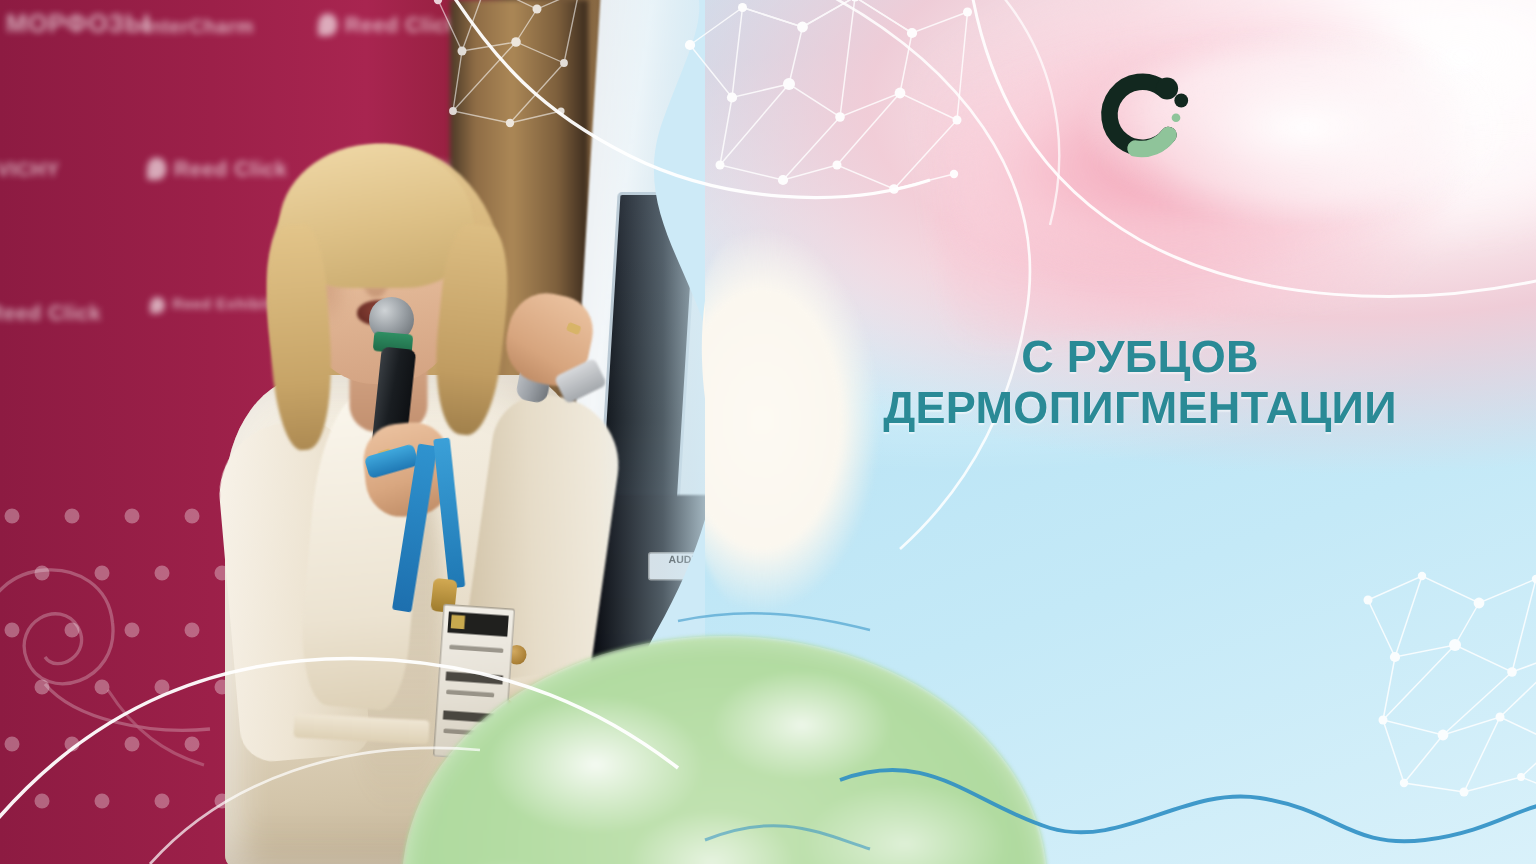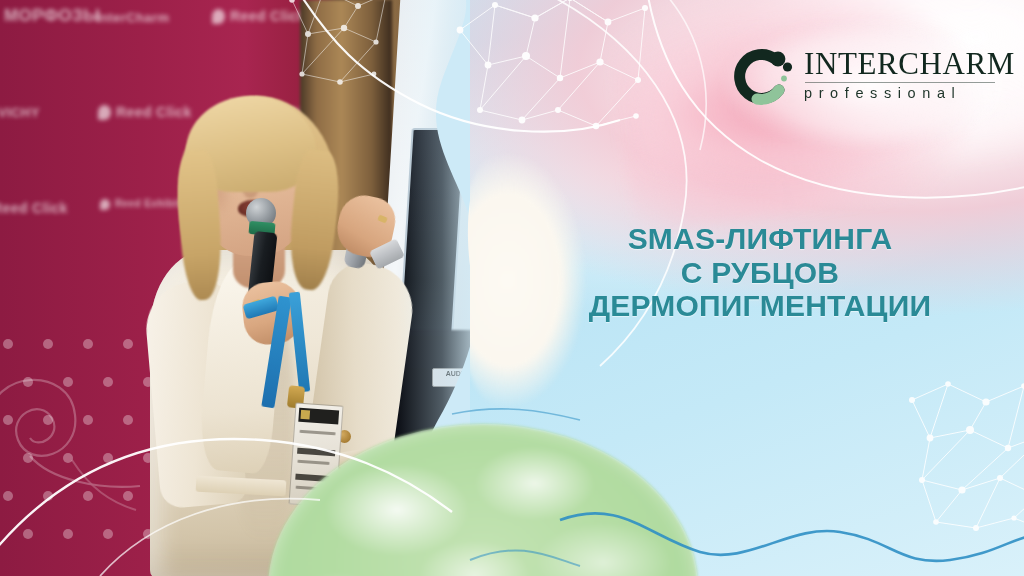--- a/index.html
+++ b/index.html
@@ -792,36 +792,30 @@
 
     <path d="M 648 -4 C 660 60, 690 120, 760 160 C 836 202, 940 206, 1030 186" fill="none" stroke="#ffffff" stroke-width="2" opacity="0.9"></path>
 
     <path d="M 560 520 C 620 498, 648 536, 700 552 C 748 566, 790 524, 840 532 C 892 540, 900 566, 950 560 C 990 555, 1010 540, 1030 536" fill="none" stroke="#2f8fc4" stroke-width="2.6" opacity="0.9"></path>
     <path d="M 470 560 C 520 540, 548 556, 580 566" fill="none" stroke="#2f8fc4" stroke-width="2" opacity="0.55"></path>
 
     <path d="M 452 414 C 500 404, 540 410, 580 420" fill="none" stroke="#2f8fc4" stroke-width="1.6" opacity="0.55"></path>
   </svg>
 
   <div class="title-block">
-    <span class="ln">SMAS-ЛИФТИНГА</span>
     <span class="ln">С РУБЦОВ</span>
     <span class="ln">ДЕРМОПИГМЕНТАЦИИ</span>
   </div>
 
   <div class="logo">
     <svg class="logo-mark" viewBox="0 0 72 66">
 
       <path d="M 49 13 A 22 22 0 1 0 53 44" fill="none" stroke="#12281f" stroke-width="11" stroke-linecap="round"></path>
 
       <path d="M 31 53 A 22 22 0 0 0 53 44" fill="none" stroke="#8fc49a" stroke-width="11" stroke-linecap="round"></path>
 
       <circle cx="52" cy="13" r="7.4" fill="#12281f"></circle>
       <circle cx="61.5" cy="21" r="4.6" fill="#12281f"></circle>
       <circle cx="58" cy="32.5" r="2.9" fill="#8fc49a"></circle>
     </svg>
-    <div class="logo-text">
-      <div class="logo-main">INTERCHARM</div>
-      <div class="logo-rule"></div>
-      <div class="logo-sub">professional</div>
-    </div>
   </div>
 
 </div>
 
 </body></html>

